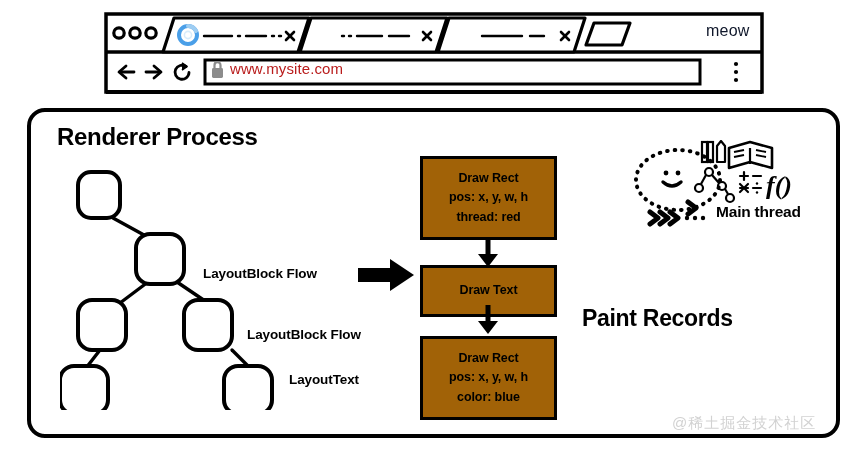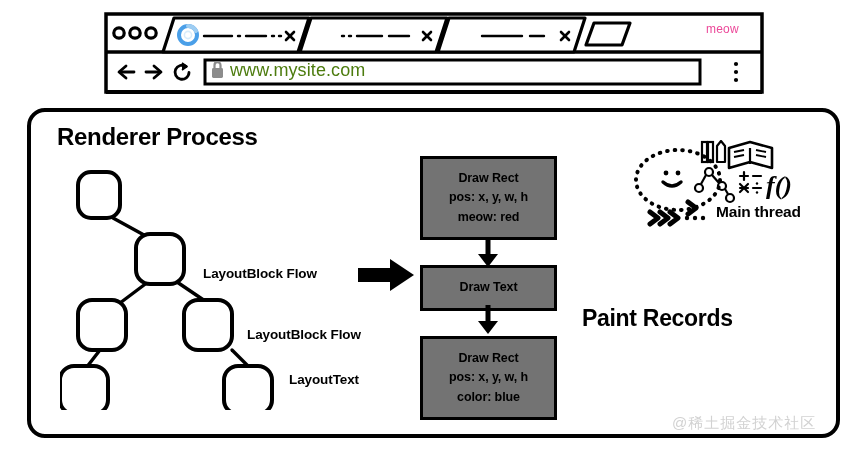--- a/index.html
+++ b/index.html
@@ -29,32 +29,32 @@
     width: 660px; height: 82px;
   }
   #browser-window svg { display: block; }
 
   .tab-title-line { stroke: #000; stroke-width: 2.4; stroke-linecap: round; }
   .tab-x { stroke: #000; stroke-width: 2.6; stroke-linecap: round; }
 
   #omnibox-text {
     position: absolute;
     left: 230px; top: 60px;
-    font-size: 18px;
+    font-size: 15px;
     letter-spacing: 0.1px;
-    color: #4d7c0f;
+    color: #b91c1c;
     font-family: "Liberation Sans", sans-serif;
     white-space: nowrap;
   }
   #meow-label {
     position: absolute;
     left: 706px; top: 22px;
-    font-size: 12px;
+    font-size: 16px;
     font-family: "Liberation Sans", sans-serif;
-    color: #ec4899;
+    color: #0f172a;
     letter-spacing: 0.2px;
   }
 
   
   #renderer-panel {
     left: 27px; top: 108px;
     width: 813px; height: 330px;
     border: 4px solid #000;
     border-radius: 18px;
     background: #fff;
@@ -83,33 +83,33 @@
   #label-ltext { left: 289px; top: 362px; }
 
   
   #flow-arrow { left: 358px; top: 258px; width: 60px; height: 34px; }
 
   
   .paint-box {
     position: absolute;
     box-sizing: border-box;
     border: 3px solid #000;
-    background: #737373;
+    background: #a16207;
     text-align: center;
     font-size: 12.5px;
     font-weight: 600;
     letter-spacing: -0.1px;
     line-height: 1.55;
     display: flex;
     flex-direction: column;
     justify-content: center;
     align-items: center;
   }
   #paint-box-0 { left: 420px; top: 156px; width: 137px; height: 84px; }
-  #paint-box-1 { left: 420px; top: 265px; width: 137px; height: 46px; }
+  #paint-box-1 { left: 420px; top: 265px; width: 137px; height: 52px; }
   #paint-box-2 { left: 420px; top: 336px; width: 137px; height: 84px; }
 
   .paint-connector { position: absolute; width: 24px; height: 30px; }
   #paint-connector-0 { left: 476px; top: 238px; }
   #paint-connector-1 { left: 476px; top: 305px; }
 
   #paint-records-title {
     left: 582px; top: 305px;
     font-size: 23px;
     font-weight: bold;
@@ -275,21 +275,21 @@
 
   <div class="abs" id="flow-arrow">
     <svg width="60" height="34" viewBox="0 0 60 34" xmlns="http://www.w3.org/2000/svg">
       <path d="M 0 10 L 32 10 L 32 1 L 56 17 L 32 33 L 32 24 L 0 24 Z" fill="#000000"></path>
     </svg>
   </div>
 
   <div class="paint-box" id="paint-box-0">
     <div>Draw Rect</div>
     <div>pos: x, y, w, h</div>
-    <div>meow: red</div>
+    <div>thread: red</div>
   </div>
 
   <div class="paint-connector" id="paint-connector-0">
     <svg width="24" height="30" viewBox="0 0 24 30" xmlns="http://www.w3.org/2000/svg">
       <line x1="12" y1="0" x2="12" y2="18" stroke="#000" stroke-width="5"></line>
       <path d="M 2 16 L 22 16 L 12 29 Z" fill="#000000"></path>
     </svg>
   </div>
 
   <div class="paint-box" id="paint-box-1">

